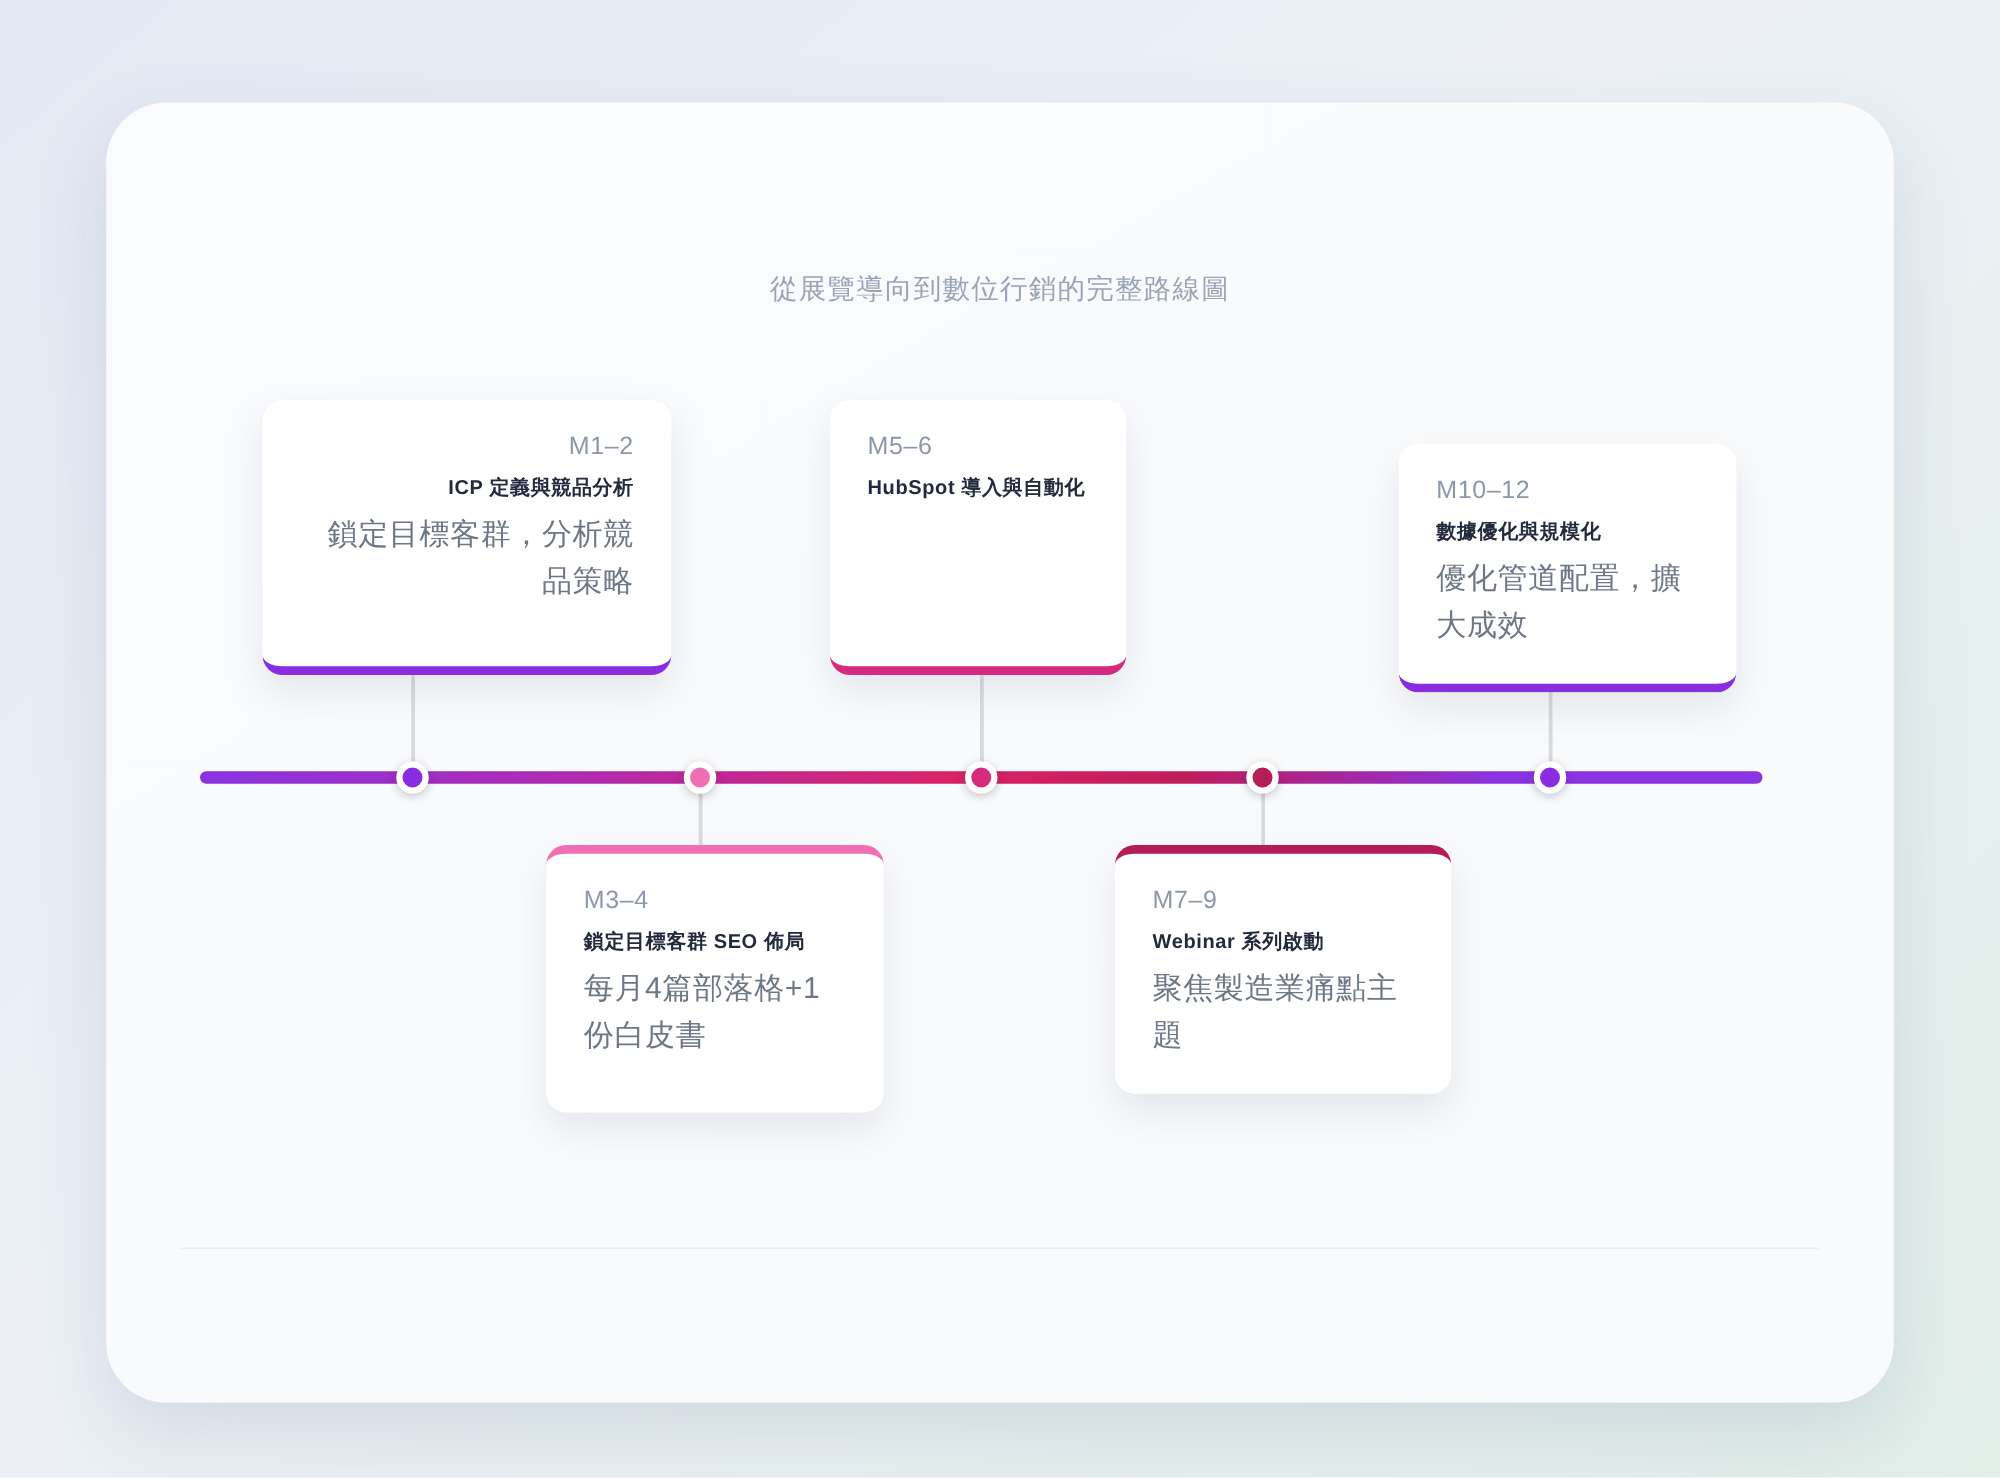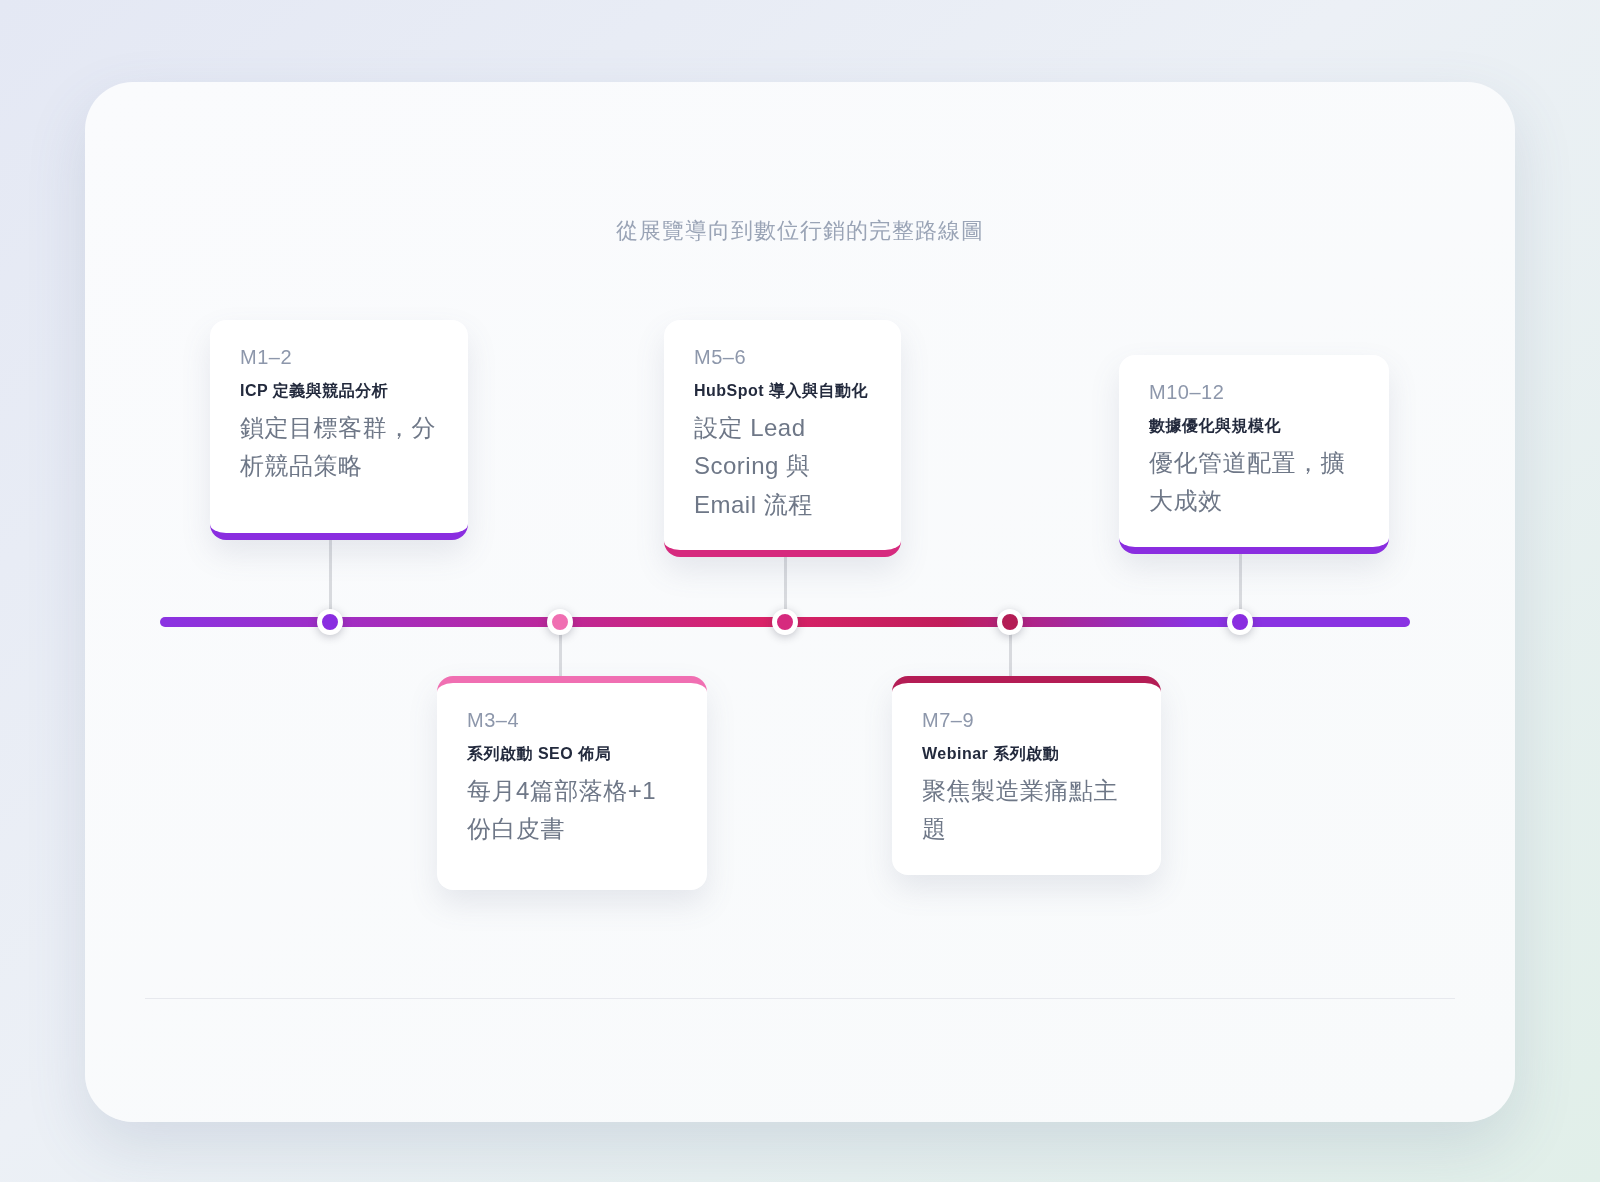--- a/index.html
+++ b/index.html
@@ -100,21 +100,21 @@
   .footer-text {
     position: absolute;
     top: 942px; left: 0; width: 100%;
     text-align: center;
     font-size: 22px;
     font-weight: 600;
     color: #c4cada;
     letter-spacing: 0.5px;
   }
   
-  .card-0 { left: 125px;  top: 238px; width: 258px; min-height: 220px; }
+  .card-0 { left: 125px;  top: 238px; width: 327px; min-height: 220px; text-align: right; }
   .card-1 { left: 352px;  top: 594px; width: 270px; min-height: 214px; }
   .card-2 { left: 579px;  top: 238px; width: 237px; min-height: 220px; }
   .card-3 { left: 807px;  top: 594px; width: 269px; min-height: 146px; }
   .card-4 { left: 1034px; top: 273px; width: 270px; min-height: 185px; }
   .conn-0 { left: 244px;  top: 458px; height: 77px; }
   .conn-1 { left: 474px;  top: 545px; height: 49px; }
   .conn-2 { left: 699px;  top: 458px; height: 77px; }
   .conn-3 { left: 924px;  top: 545px; height: 49px; }
   .conn-4 { left: 1154px; top: 458px; height: 77px; }
   .dot-0 { left: 232px; }
@@ -145,28 +145,27 @@
   <div class="dot dot-4" style="--accent: #8a2de0;"></div>
 
   <div class="card above card-0" style="--accent: #8a2de0;">
     <div class="period">M1–2</div>
     <div class="card-title">ICP 定義與競品分析</div>
     <div class="card-desc">鎖定目標客群，分析競品策略</div>
   </div>
 
   <div class="card below card-1" style="--accent: #f06fb2;">
     <div class="period">M3–4</div>
-    <div class="card-title">系列啟動 SEO 佈局</div>
+    <div class="card-title">鎖定目標客群 SEO 佈局</div>
     <div class="card-desc">每月4篇部落格+1份白皮書</div>
   </div>
 
   <div class="card above card-2" style="--accent: #d62a7e;">
     <div class="period">M5–6</div>
     <div class="card-title">HubSpot 導入與自動化</div>
-    <div class="card-desc">設定 Lead Scoring 與 Email 流程</div>
   </div>
 
   <div class="card below card-3" style="--accent: #b41d55;">
     <div class="period">M7–9</div>
     <div class="card-title">Webinar 系列啟動</div>
     <div class="card-desc">聚焦製造業痛點主題</div>
   </div>
 
   <div class="card above card-4" style="--accent: #8a2de0;">
     <div class="period">M10–12</div>

